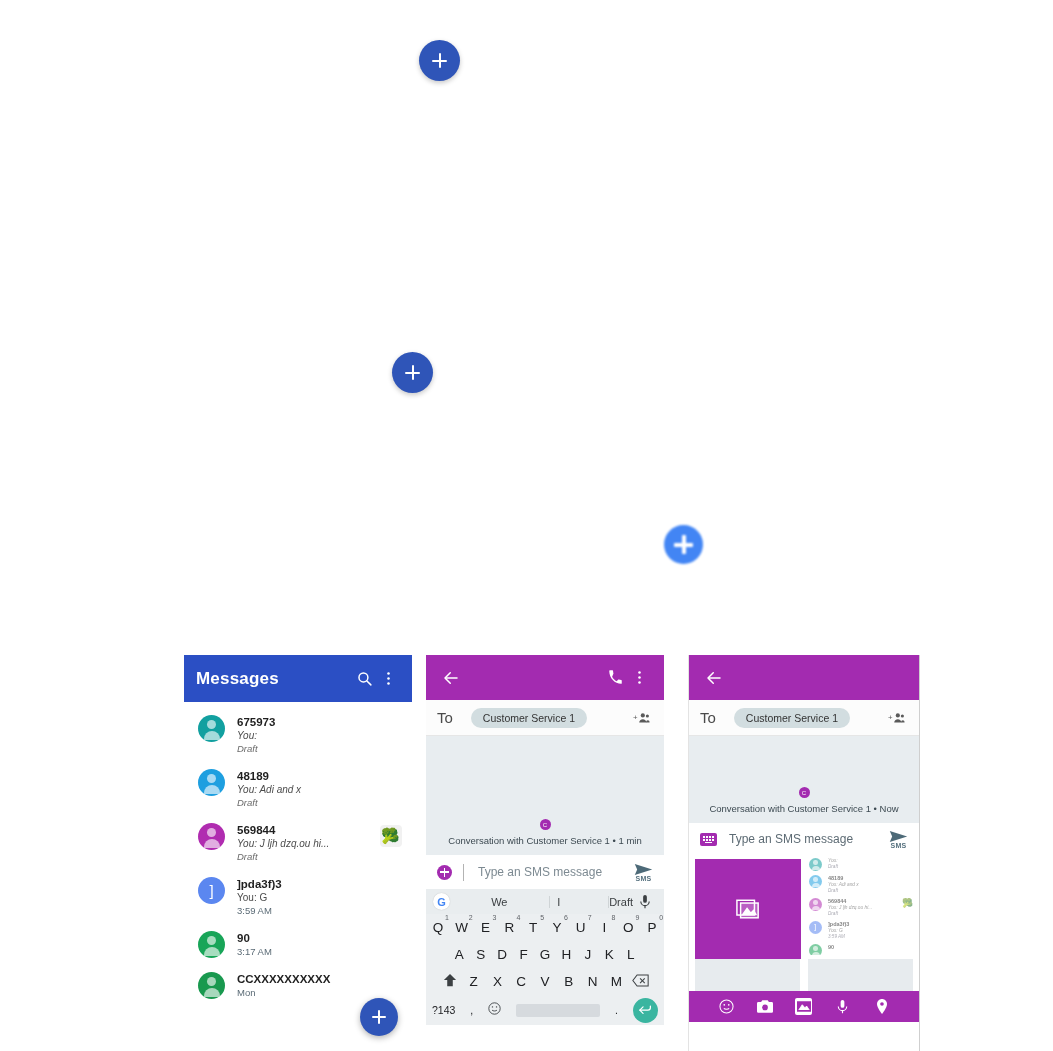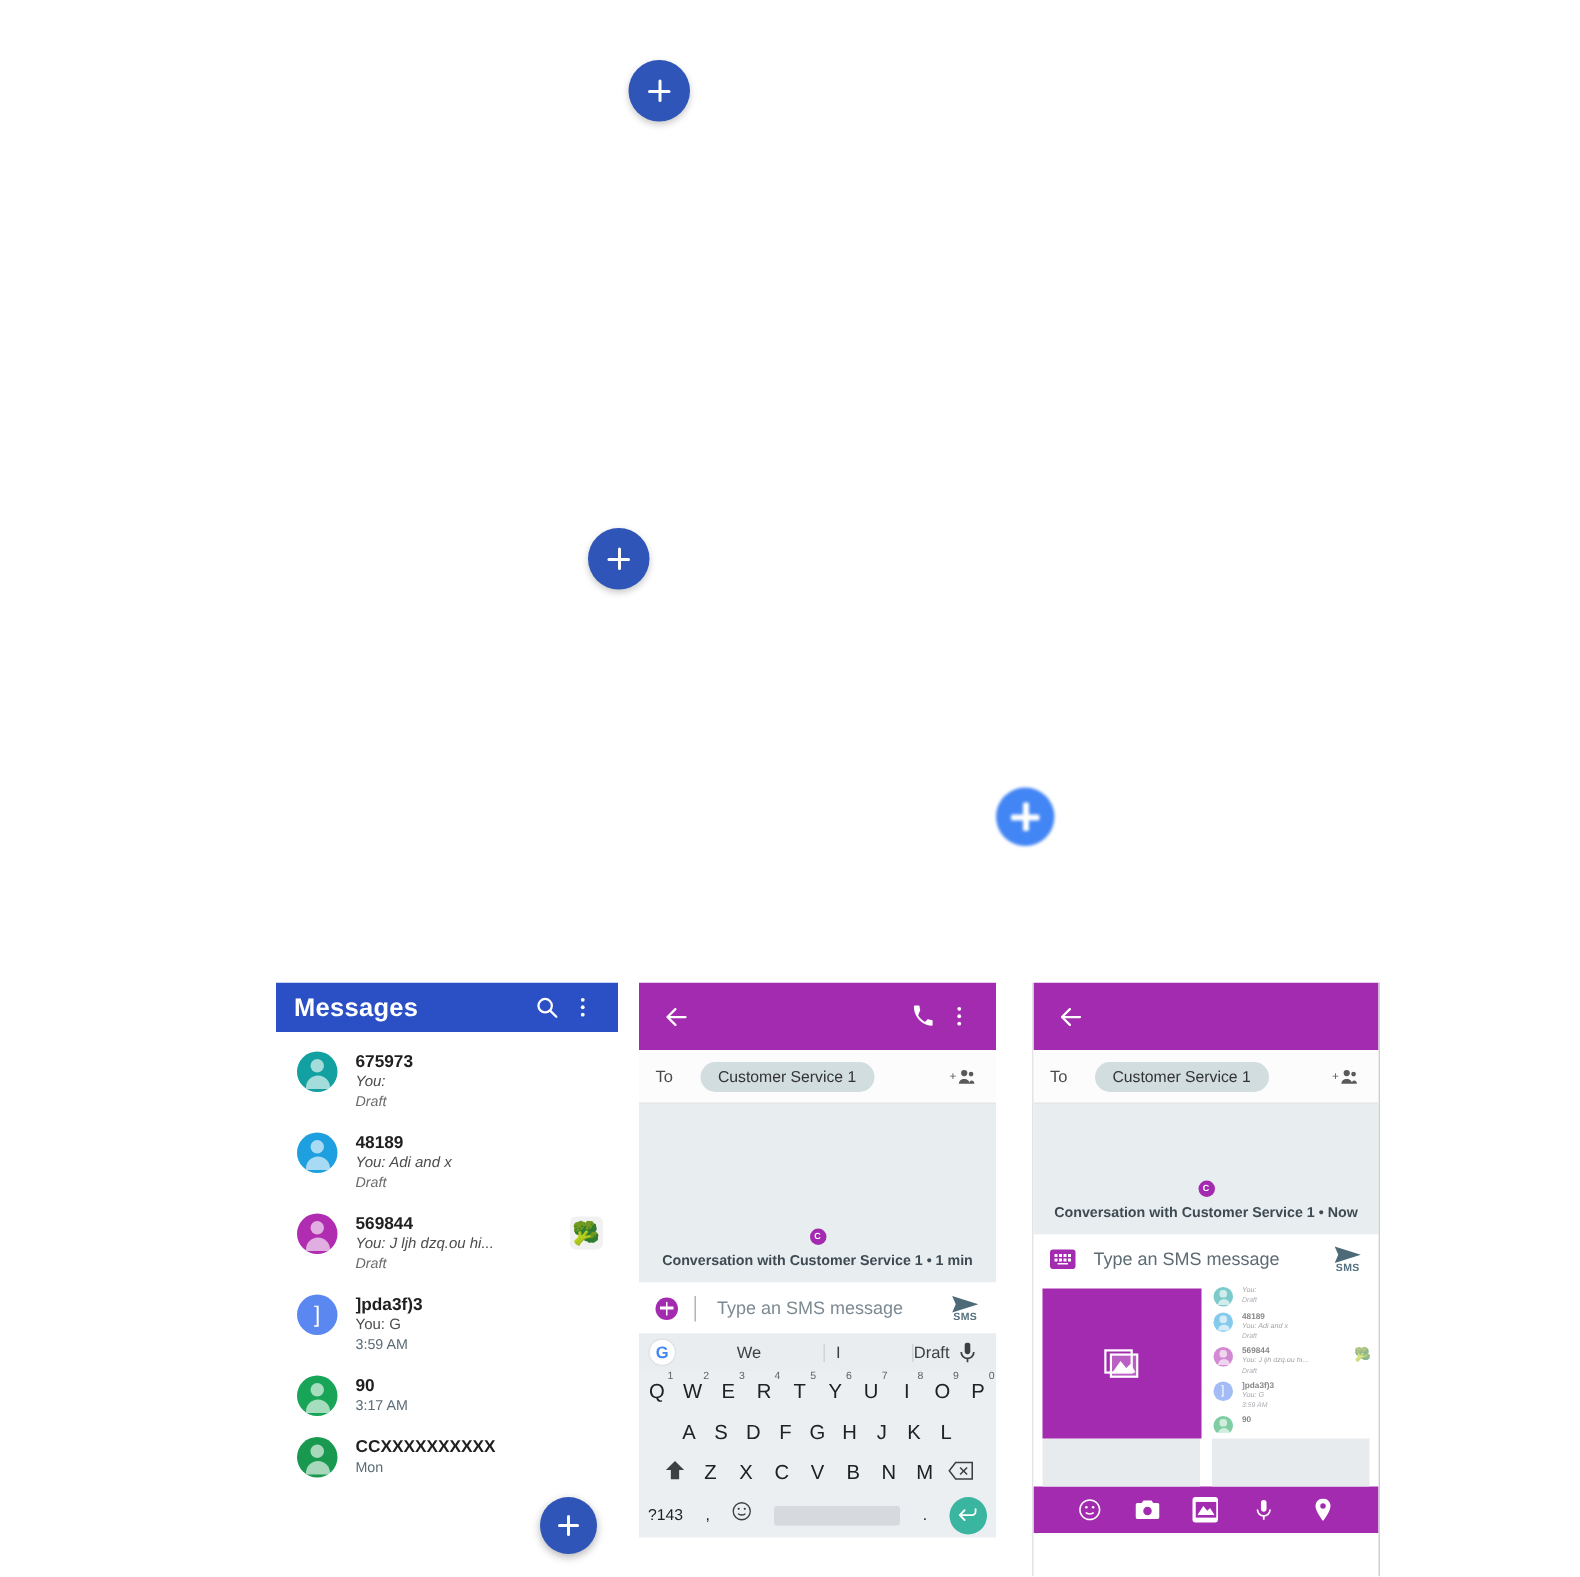--- a/index.html
+++ b/index.html
@@ -30,21 +30,21 @@
   #fab-c .plus:after{width:4px;height:19px;left:-2px;top:-9.5px;}
 
   
   .phone{position:absolute;top:655px;overflow:hidden;background:#fff;}
   #panel-left{left:184px;width:228px;height:396px;}
   #panel-mid{left:426px;width:238px;height:396px;}
   #panel-right{left:688px;width:232px;height:396px;border-left:1px solid #e3e3e3;border-right:1px solid #cfcfcf;box-sizing:border-box;}
 
   
   .app-bar-blue{
-    height:33px;background:#2b4fc4;display:flex;align-items:center;
+    height:47px;background:#2b4fc4;display:flex;align-items:center;
     padding:0 12px;box-sizing:border-box;color:#fff;
   }
   .app-title{font-size:17px;font-weight:bold;letter-spacing:.2px;flex:1;}
   .bar-icon{width:24px;height:24px;display:flex;align-items:center;justify-content:center;}
   .convo-list{padding-top:6px;}
   .convo{display:flex;align-items:flex-start;padding:7px 10px 7px 14px;}
   .avatar{
     width:27px;height:27px;border-radius:50%;flex:0 0 27px;margin-right:12px;
     display:flex;align-items:center;justify-content:center;overflow:hidden;position:relative;
   }
@@ -59,23 +59,23 @@
   .c-meta.plain{font-style:normal;color:#5b6b76;}
   .sticker{width:22px;height:22px;border-radius:4px;background:#f1f1f1;display:flex;align-items:center;justify-content:center;font-size:15px;margin-left:6px;margin-top:2px;}
   #fab-list{left:360px;top:998px;width:38px;height:38px;background:#2f55b8;box-shadow:0 2px 6px rgba(0,0,0,.3);}
   #fab-list .plus:before{width:14px;height:2px;left:-7px;top:-1px;}
   #fab-list .plus:after{width:2px;height:14px;left:-1px;top:-7px;}
 
   
   .app-bar-purple{height:45px;background:#a32bb0;display:flex;align-items:center;padding:0 13px;box-sizing:border-box;color:#fff;}
   .spacer{flex:1;}
   .to-row{height:36px;background:#fcfcfc;display:flex;align-items:center;padding:0 11px;box-sizing:border-box;border-bottom:1px solid #e6e6e6;}
-  .to-label{font-size:11px;color:#4a4a4a;margin-right:18px;}
+  .to-label{font-size:15px;color:#4a4a4a;margin-right:18px;}
   .chip{background:#d2dde0;border-radius:13px;padding:4px 12px;font-size:10.5px;color:#333;white-space:nowrap;}
-  .thread-area{background:#e8edf0;display:flex;flex-direction:column;align-items:center;justify-content:flex-end;padding-bottom:9px;font-weight:bold;}
+  .thread-area{background:#e8edf0;display:flex;flex-direction:column;align-items:center;justify-content:flex-end;padding-bottom:9px;}
   .thread-avatar{width:11px;height:11px;border-radius:50%;background:#a32bb0;color:#fff;font-size:6px;display:flex;align-items:center;justify-content:center;margin-bottom:5px;}
   .thread-label{font-size:9.5px;color:#3d4a52;}
   .compose-row{display:flex;align-items:center;height:34px;background:#fff;padding:0 11px;box-sizing:border-box;}
   .plus-circle{width:15px;height:15px;border-radius:50%;background:#a32bb0;position:relative;flex:0 0 15px;}
   .plus-circle:before{content:"";position:absolute;width:9px;height:1.8px;background:#fff;left:3px;top:6.6px;}
   .plus-circle:after{content:"";position:absolute;width:1.8px;height:9px;background:#fff;left:6.6px;top:3px;}
   .compose-input{flex:1;font-size:12px;color:#7d8a92;padding-left:14px;border-left:1px solid #b3b3b3;margin-left:11px;height:17px;line-height:17px;}
   .send-wrap{display:flex;flex-direction:column;align-items:center;margin-left:8px;color:#55707e;}
   .send-sms{font-size:7px;font-weight:bold;letter-spacing:.3px;margin-top:-1px;}
 

